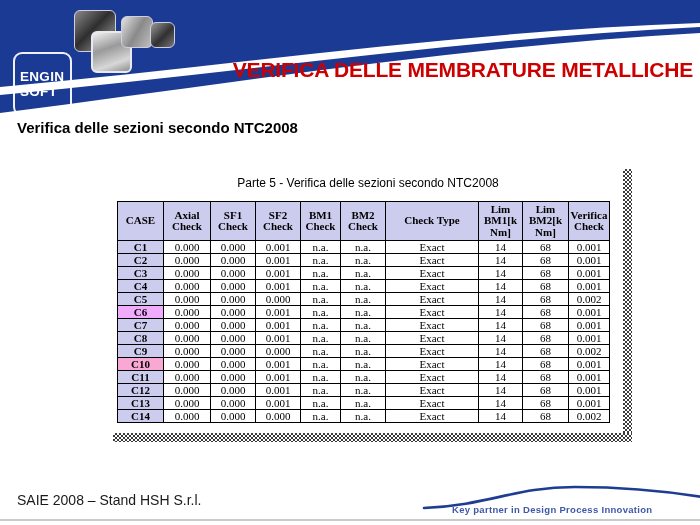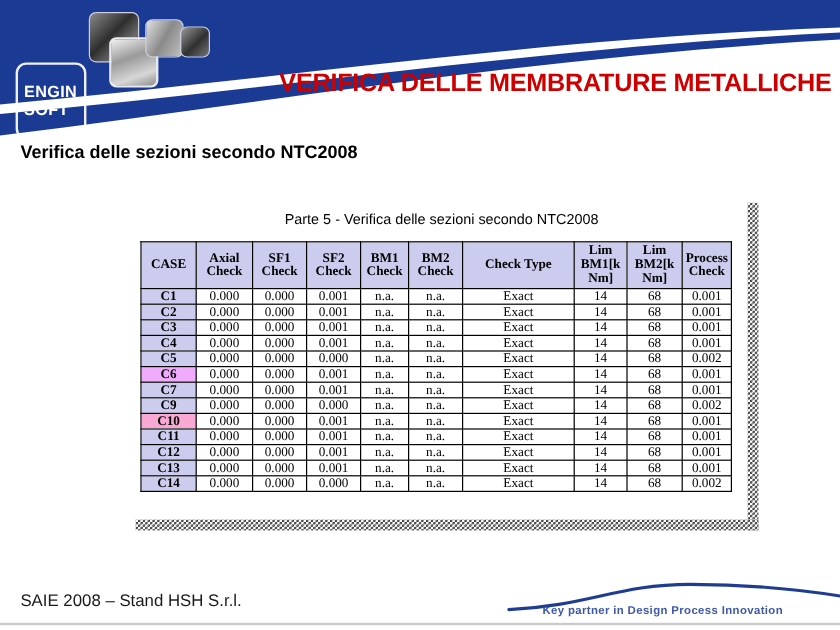--- a/index.html
+++ b/index.html
@@ -126,21 +126,21 @@
 Check</th>
             <th style="background: rgb(204, 204, 238);">BM2
 Check</th>
             <th style="background: rgb(204, 204, 238);">Check Type</th>
             <th style="background: rgb(204, 204, 238);">Lim
 BM1[k
 Nm]</th>
             <th style="background: rgb(204, 204, 238);">Lim
 BM2[k
 Nm]</th>
-            <th style="background: rgb(204, 204, 238);">Process
+            <th style="background: rgb(204, 204, 238);">Verifica
 Check</th>
           </tr>
       </thead>
       <tbody>
           <tr>
             <th style="background: rgb(204, 204, 238);">C1</th>
             <td>0.000</td>
             <td>0.000</td>
             <td>0.001</td>
             <td>n.a.</td>
@@ -205,20 +205,32 @@
             <td>0.001</td>
             <td>n.a.</td>
             <td>n.a.</td>
             <td>Exact</td>
             <td>14</td>
             <td>68</td>
             <td>0.001</td>
           </tr>
           <tr>
             <th style="background: rgb(204, 204, 238);">C7</th>
+            <td>0.000</td>
+            <td>0.000</td>
+            <td>0.001</td>
+            <td>n.a.</td>
+            <td>n.a.</td>
+            <td>Exact</td>
+            <td>14</td>
+            <td>68</td>
+            <td>0.001</td>
+          </tr>
+          <tr>
+            <th style="background: rgb(204, 204, 238);">C8</th>
             <td>0.000</td>
             <td>0.000</td>
             <td>0.001</td>
             <td>n.a.</td>
             <td>n.a.</td>
             <td>Exact</td>
             <td>14</td>
             <td>68</td>
             <td>0.001</td>
           </tr>

